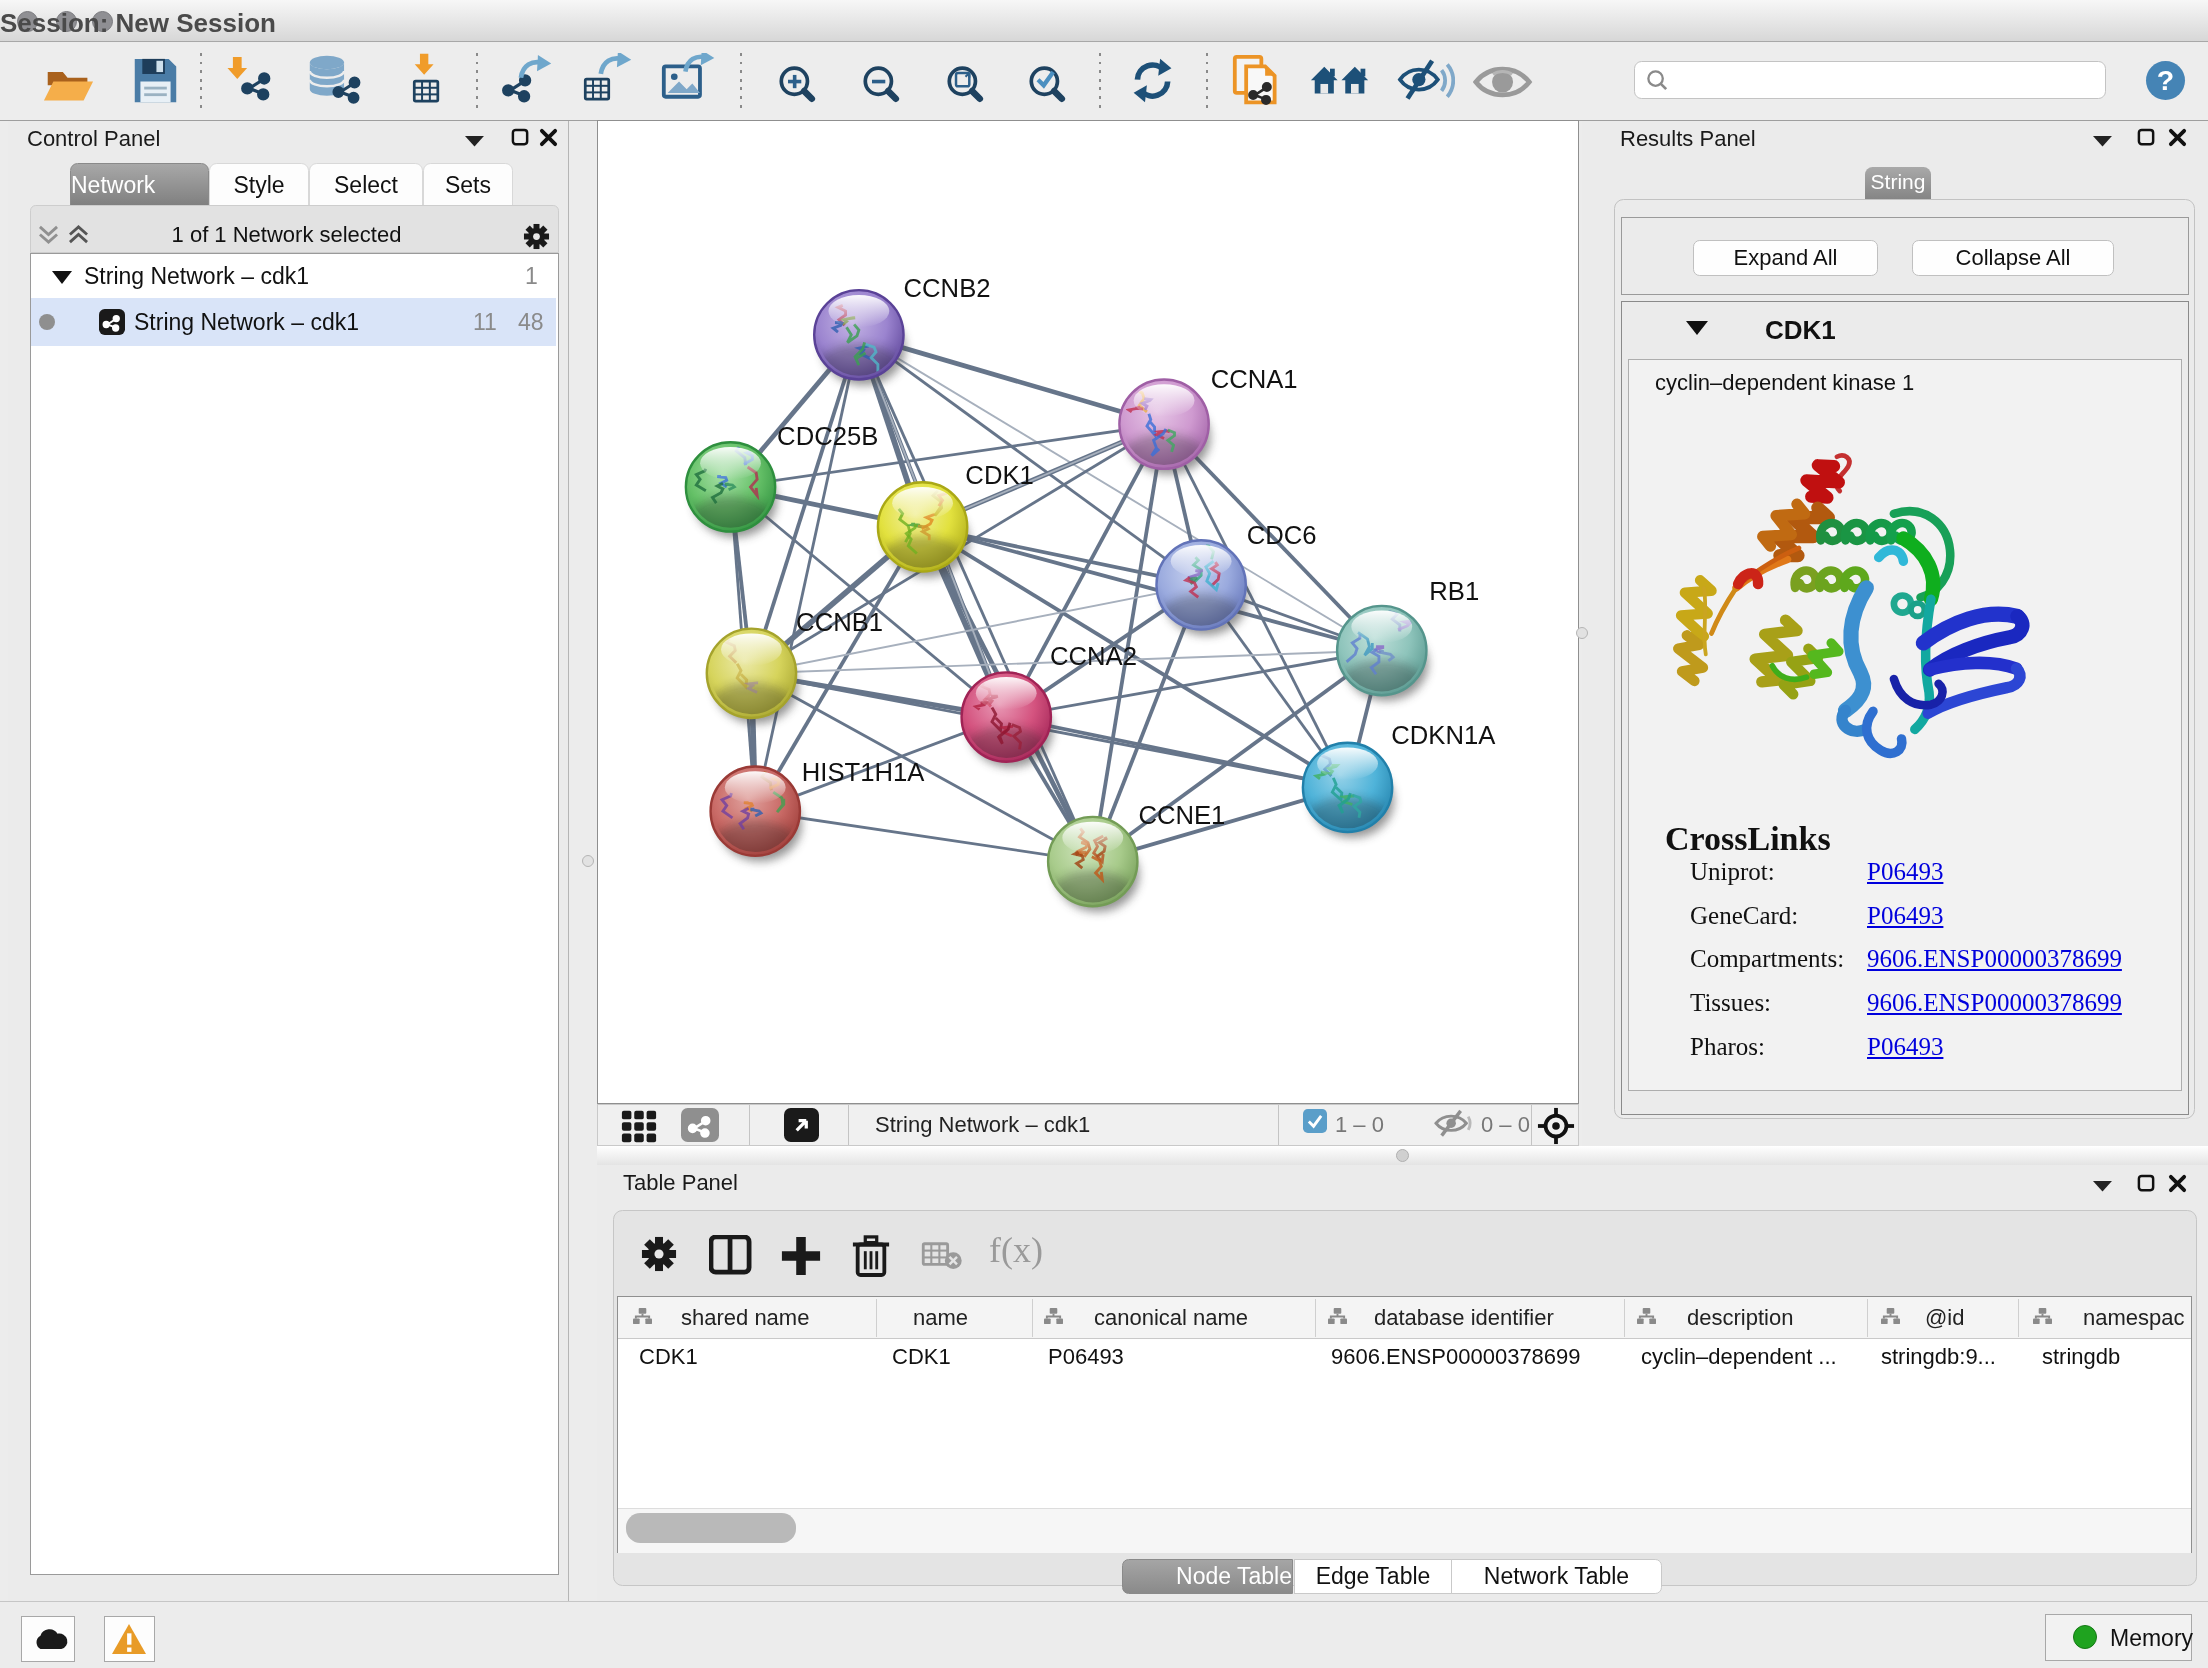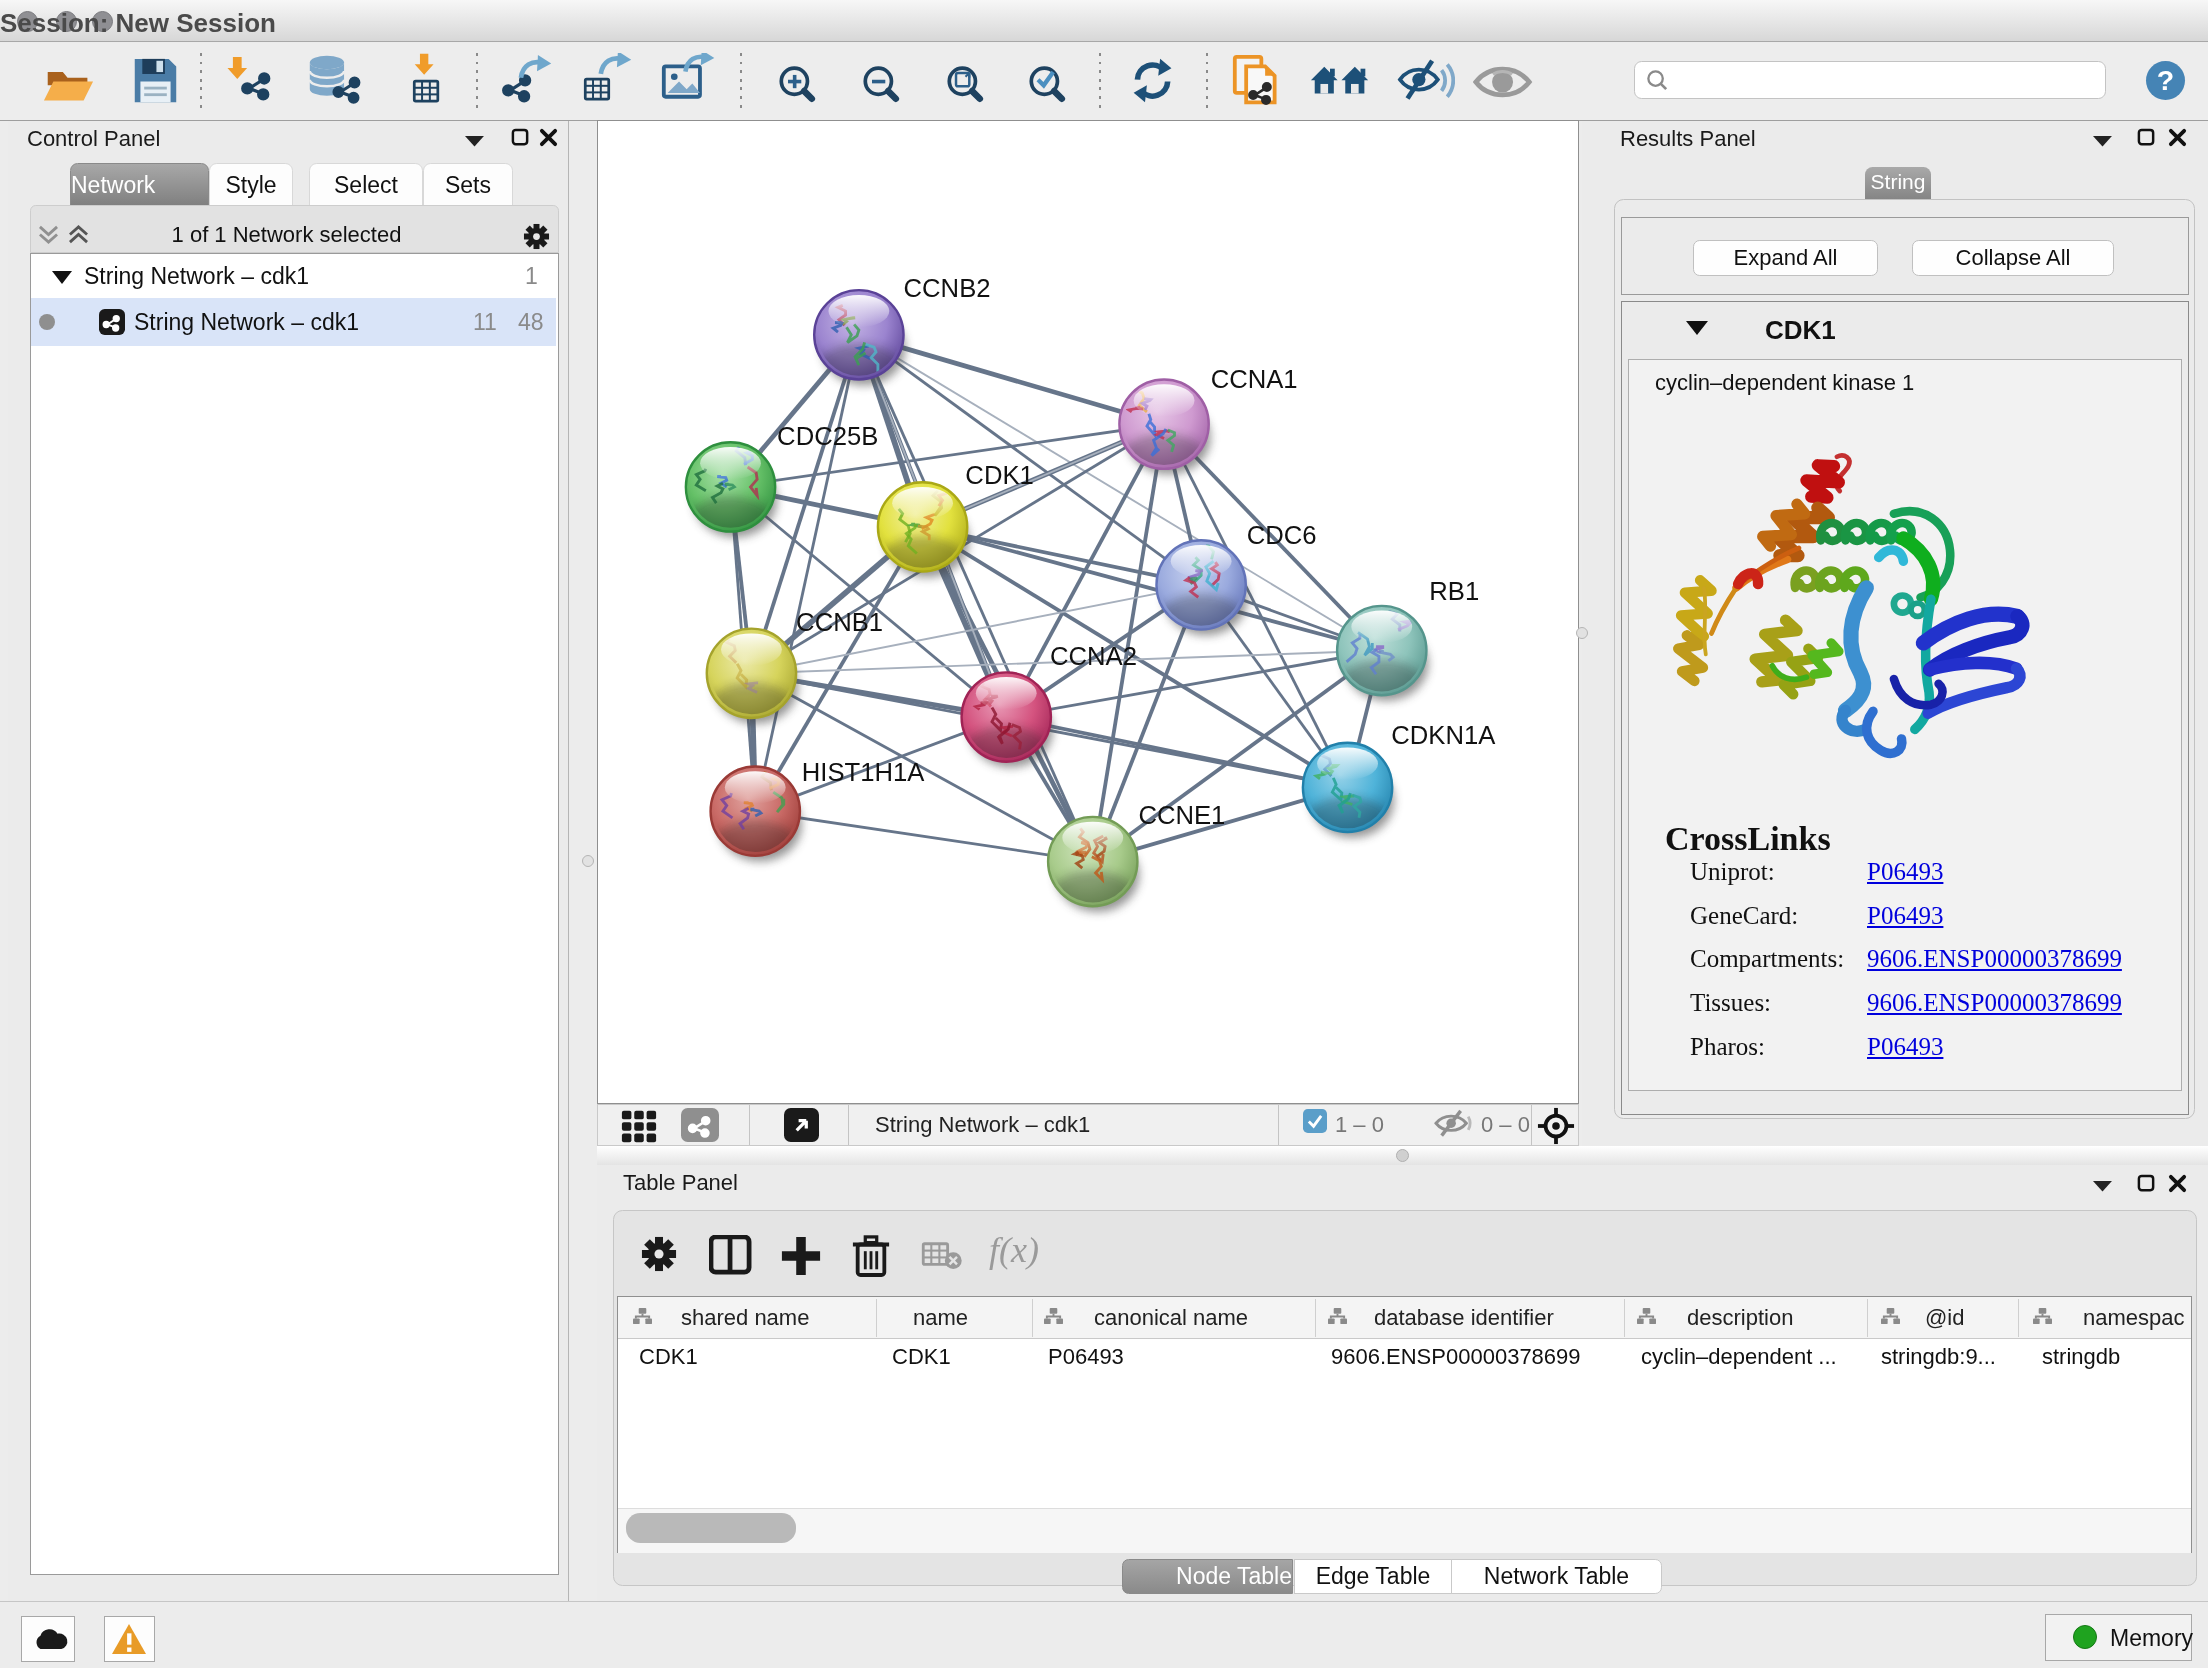--- a/index.html
+++ b/index.html
@@ -183,21 +183,21 @@
 <svg style="position:absolute;left:464px;top:134px" width="21" height="14.3" viewBox="0 0 22 15">
     <path d="M1 2 L20.900000000000002 2 L11.0 13.200000000000001 Z" fill="#222"></path>
   </svg>
 <svg style="position:absolute;left:511px;top:128px" width="19" height="19" viewBox="0 0 20 20">
     <rect x="2" y="2" width="15" height="15" rx="3" fill="none" stroke="#111" stroke-width="2.6"></rect>
   </svg>
 <svg style="position:absolute;left:539px;top:128px" width="19" height="19" viewBox="0 0 20 20">
     <path d="M3 3 L17 17 M17 3 L3 17" stroke="#111" stroke-width="4" stroke-linecap="round"></path>
   </svg>
 <div class="abs" style="left:70px;top:163px;width:139px;height:44px;background:linear-gradient(#a8a8a8,#7f7f7f);border-radius:7.6px 7.6px 0 0;border:1px solid #8a8a8a;color:#fff;font-size:23px;text-align:left;line-height:42px">Network</div>
-<div class="abs" style="left:209px;top:163px;width:84px;height:44px;background:#fdfdfd;border:1px solid #d8d8d8;border-radius:7.6px 7.6px 0 0;color:#111;font-size:23px;text-align:center;line-height:42px">Style</div>
+<div class="abs" style="left:209px;top:163px;width:100px;height:44px;background:#fdfdfd;border:1px solid #d8d8d8;border-radius:7.6px 7.6px 0 0;color:#111;font-size:23px;text-align:center;line-height:42px">Style</div>
 <div class="abs" style="left:309px;top:163px;width:114px;height:44px;background:#fdfdfd;border:1px solid #d8d8d8;border-radius:7.6px 7.6px 0 0;color:#111;font-size:23px;text-align:center;line-height:42px">Select</div>
 <div class="abs" style="left:423px;top:163px;width:90px;height:44px;background:#fdfdfd;border:1px solid #d8d8d8;border-radius:7.6px 7.6px 0 0;color:#111;font-size:23px;text-align:center;line-height:42px">Sets</div>
 <div class="abs" style="left:29.5px;top:205px;width:529px;height:48px;background:#e2e2e2;border:1px solid #cdcdcd;border-radius:5.7px 5.7px 0 0"></div>
 <svg style="position:absolute;left:38px;top:225px" width="21" height="19" viewBox="0 0 22 20">
     <path d="M2 2 L11 10 L20 2 M2 10 L11 18 L20 10" fill="none" stroke="#909090" stroke-width="3"></path>
   </svg>
 <svg style="position:absolute;left:68px;top:225px" width="21" height="19" viewBox="0 0 22 20">
     <path d="M2 10 L11 2 L20 10 M2 18 L11 10 L20 18" fill="none" stroke="#555" stroke-width="3"></path>
   </svg>
 <div class="abs" style="left:29.5px;top:222px;width:514px;text-align:center;font-size:22px;color:#111">1 of 1 Network selected</div>
@@ -702,21 +702,21 @@
     <g fill="#9a9a9a">
       <rect x="2.0" y="4.0" width="26.0" height="22.0" rx="1.5" fill="none" stroke="#9a9a9a" stroke-width="3.0"></rect>
       <line x1="2.0" y1="11.3" x2="28.0" y2="11.3" stroke="#9a9a9a" stroke-width="2.2"></line>
       <line x1="2.0" y1="18.6" x2="28.0" y2="18.6" stroke="#9a9a9a" stroke-width="2.2"></line>
       <line x1="10.6" y1="4.0" x2="10.6" y2="26.0" stroke="#9a9a9a" stroke-width="2.2"></line>
       <line x1="19.2" y1="4.0" x2="19.2" y2="26.0" stroke="#9a9a9a" stroke-width="2.2"></line>
     </g>
     <circle cx="34" cy="22" r="9" fill="#9a9a9a"></circle>
     <path d="M30 18 L38 26 M38 18 L30 26" stroke="#e4e4e4" stroke-width="2.6"></path>
   </svg>
-<div class="abs" style="left:989px;top:1229px;font-family:'Liberation Serif',serif;font-style:italic;font-size:36px;color:#9a9a9a">f(x)</div>
+<div class="abs" style="left:989px;top:1229px;font-family:'Liberation Serif',serif;font-size:36px;color:#9a9a9a">f(x)</div>
 <div class="abs" style="left:617px;top:1296px;width:1575px;height:257px;background:#fff;border:1px solid #8f8f8f"></div>
 <div class="abs" style="left:618px;top:1297px;width:1573px;height:42px;background:#f4f4f4;border-bottom:1px solid #c9c9c9"></div>
 <div class="abs" style="left:876px;top:1299px;width:1px;height:38px;background:#cfcfcf"></div>
 <div class="abs" style="left:1032px;top:1299px;width:1px;height:38px;background:#cfcfcf"></div>
 <div class="abs" style="left:1315px;top:1299px;width:1px;height:38px;background:#cfcfcf"></div>
 <div class="abs" style="left:1624px;top:1299px;width:1px;height:38px;background:#cfcfcf"></div>
 <div class="abs" style="left:1867px;top:1299px;width:1px;height:38px;background:#cfcfcf"></div>
 <div class="abs" style="left:2018px;top:1299px;width:1px;height:38px;background:#cfcfcf"></div>
 <svg style="position:absolute;left:632px;top:1307px" width="21" height="19" viewBox="0 0 22 20">
     <g fill="#8a8a8a">

